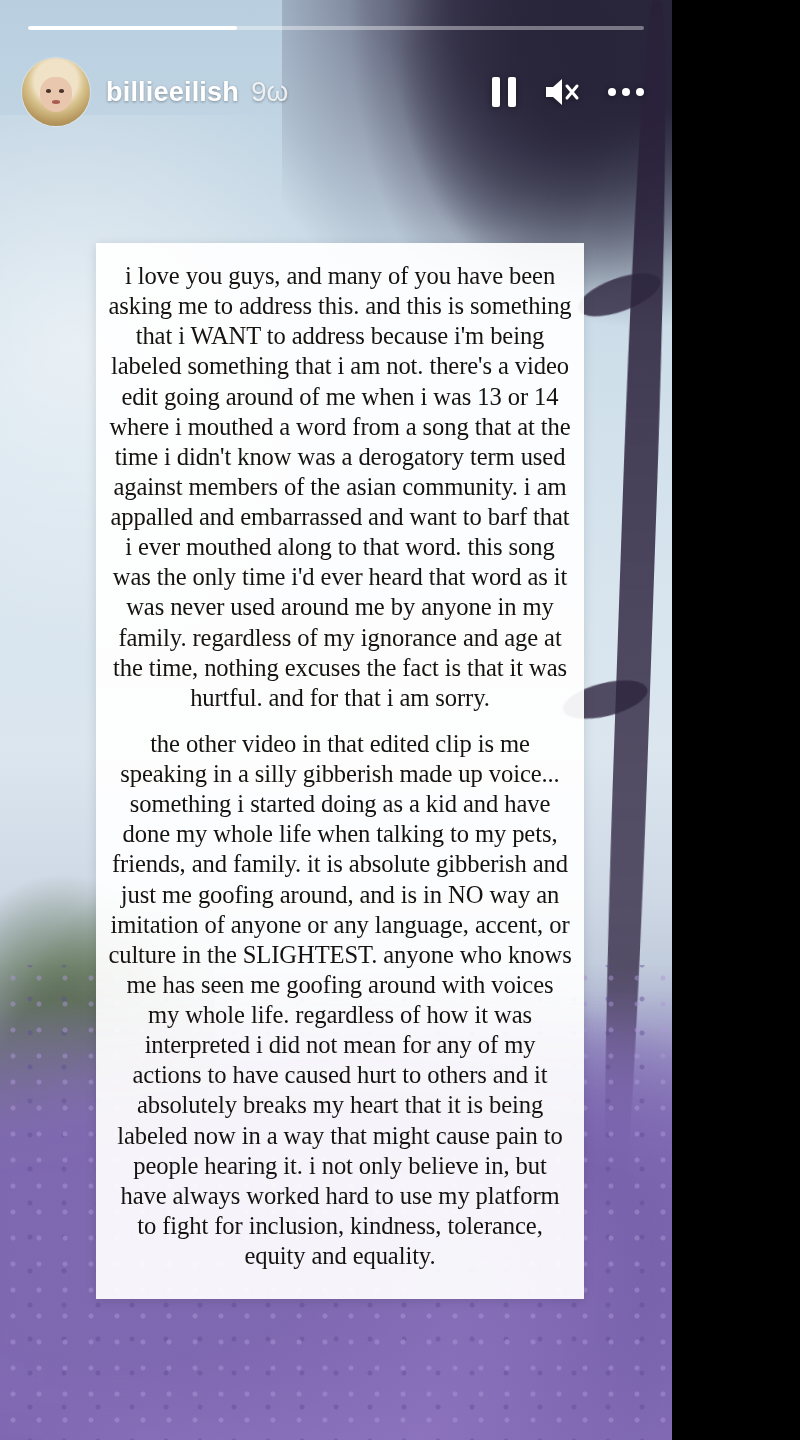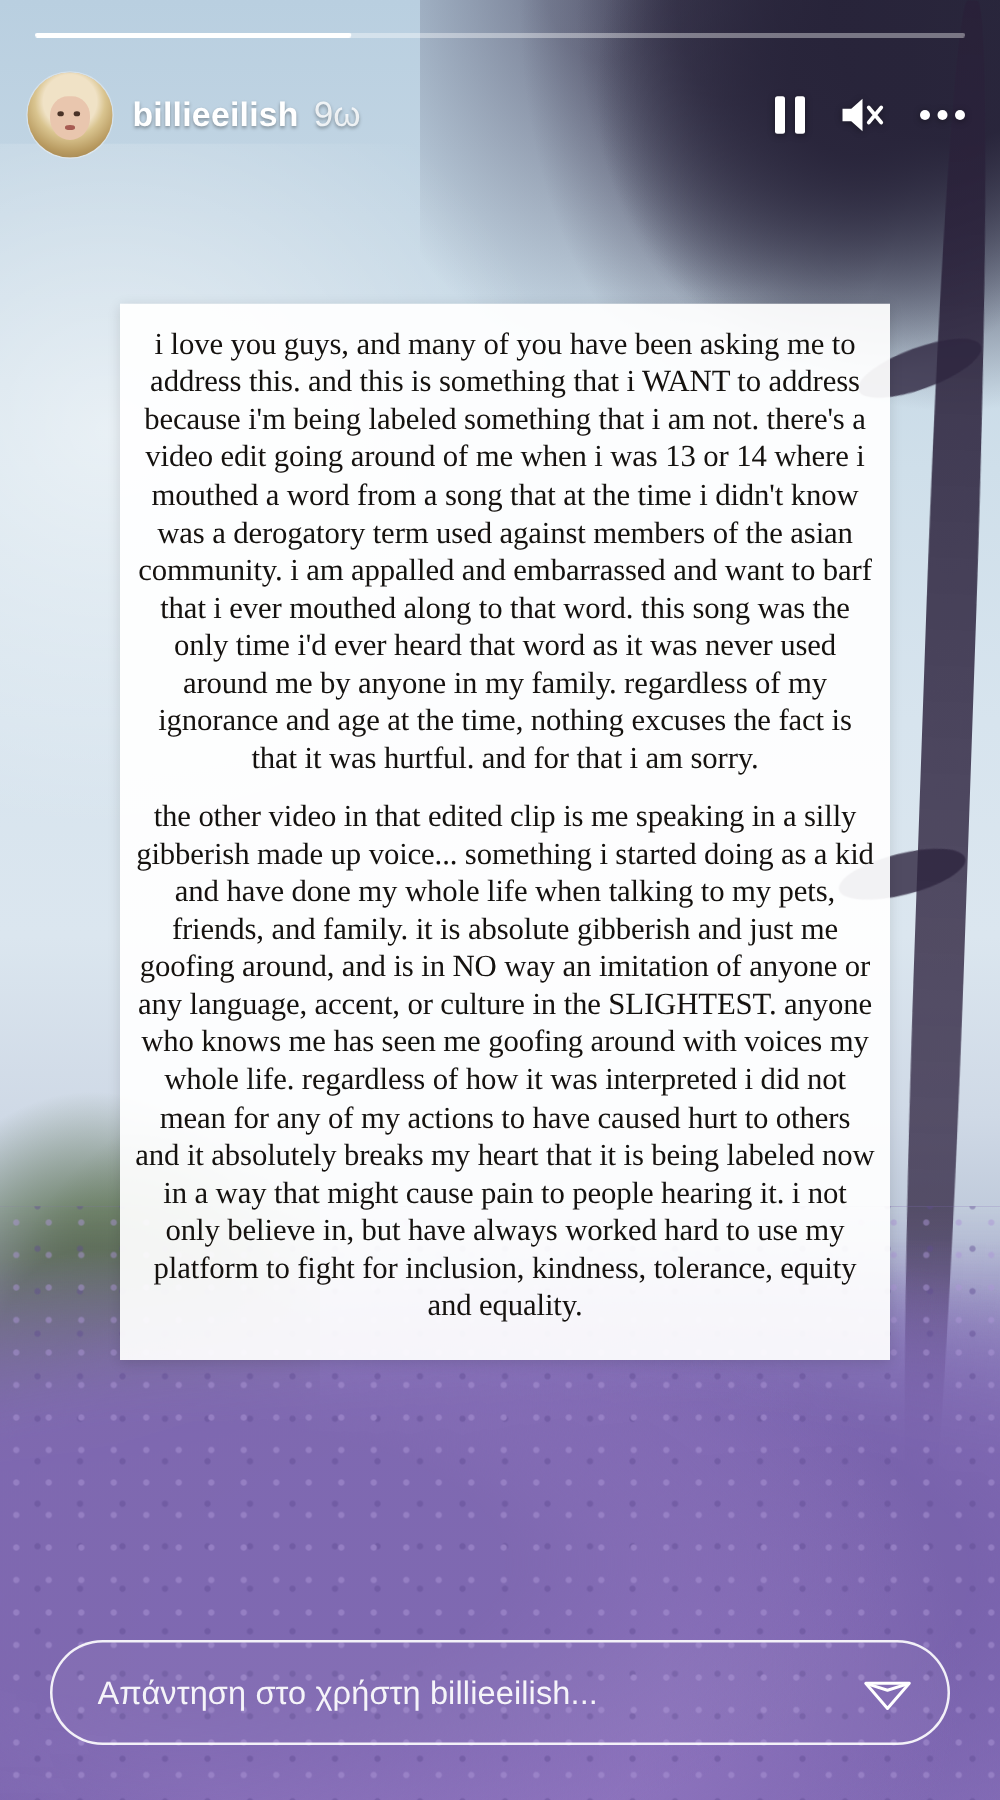--- a/index.html
+++ b/index.html
@@ -8,21 +8,21 @@
     background: #000;
   }
   body {
     width: 800px;
     height: 1440px;
     overflow: hidden;
     font-family: "Liberation Sans", sans-serif;
   }
   .story {
     position: relative;
-    width: 800px;
+    width: 672px;
     height: 1440px;
     overflow: hidden;
   }
 
   
   .bg {
     position: absolute;
     inset: 0;
     background:
       linear-gradient(to bottom,
@@ -363,21 +363,14 @@
           </span>
       </button>
     </div>
   </div>
 
   <div class="text-card">
     <p>i love you guys, and many of you have been asking me to address this. and this is something that i WANT to address because i'm being labeled something that i am not. there's a video edit going around of me when i was 13 or 14 where i mouthed a word from a song that at the time i didn't know was a derogatory term used against members of the asian community. i am appalled and embarrassed and want to barf that i ever mouthed along to that word. this song was the only time i'd ever heard that word as it was never used around me by anyone in my family. regardless of my ignorance and age at the time, nothing excuses the fact is that it was hurtful. and for that i am sorry.</p>
     <p>the other video in that edited clip is me speaking in a silly gibberish made up voice... something i started doing as a kid and have done my whole life when talking to my pets, friends, and family. it is absolute gibberish and just me goofing around, and is in NO way an imitation of anyone or any language, accent, or culture in the SLIGHTEST. anyone who knows me has seen me goofing around with voices my whole life. regardless of how it was interpreted i did not mean for any of my actions to have caused hurt to others and it absolutely breaks my heart that it is being labeled now in a way that might cause pain to people hearing it. i not only believe in, but have always worked hard to use my platform to fight for inclusion, kindness, tolerance, equity and equality.</p>
   </div>
 
-  <div class="reply-bar">
-    <input class="reply-input" type="text" placeholder="Απάντηση στο χρήστη billieeilish..." style="">
-    <svg class="send-icon" viewBox="0 0 48 48">
-      <path d="M5 16 L43 16 L24 38 Z" fill="none" stroke="#ffffff" stroke-width="2.6" stroke-linejoin="round"></path>
-      <path d="M5 16 L24 22 L43 16" fill="none" stroke="#ffffff" stroke-width="2.6" stroke-linejoin="round"></path>
-    </svg>
-  </div>
 
 </div>
 
 </body></html>

